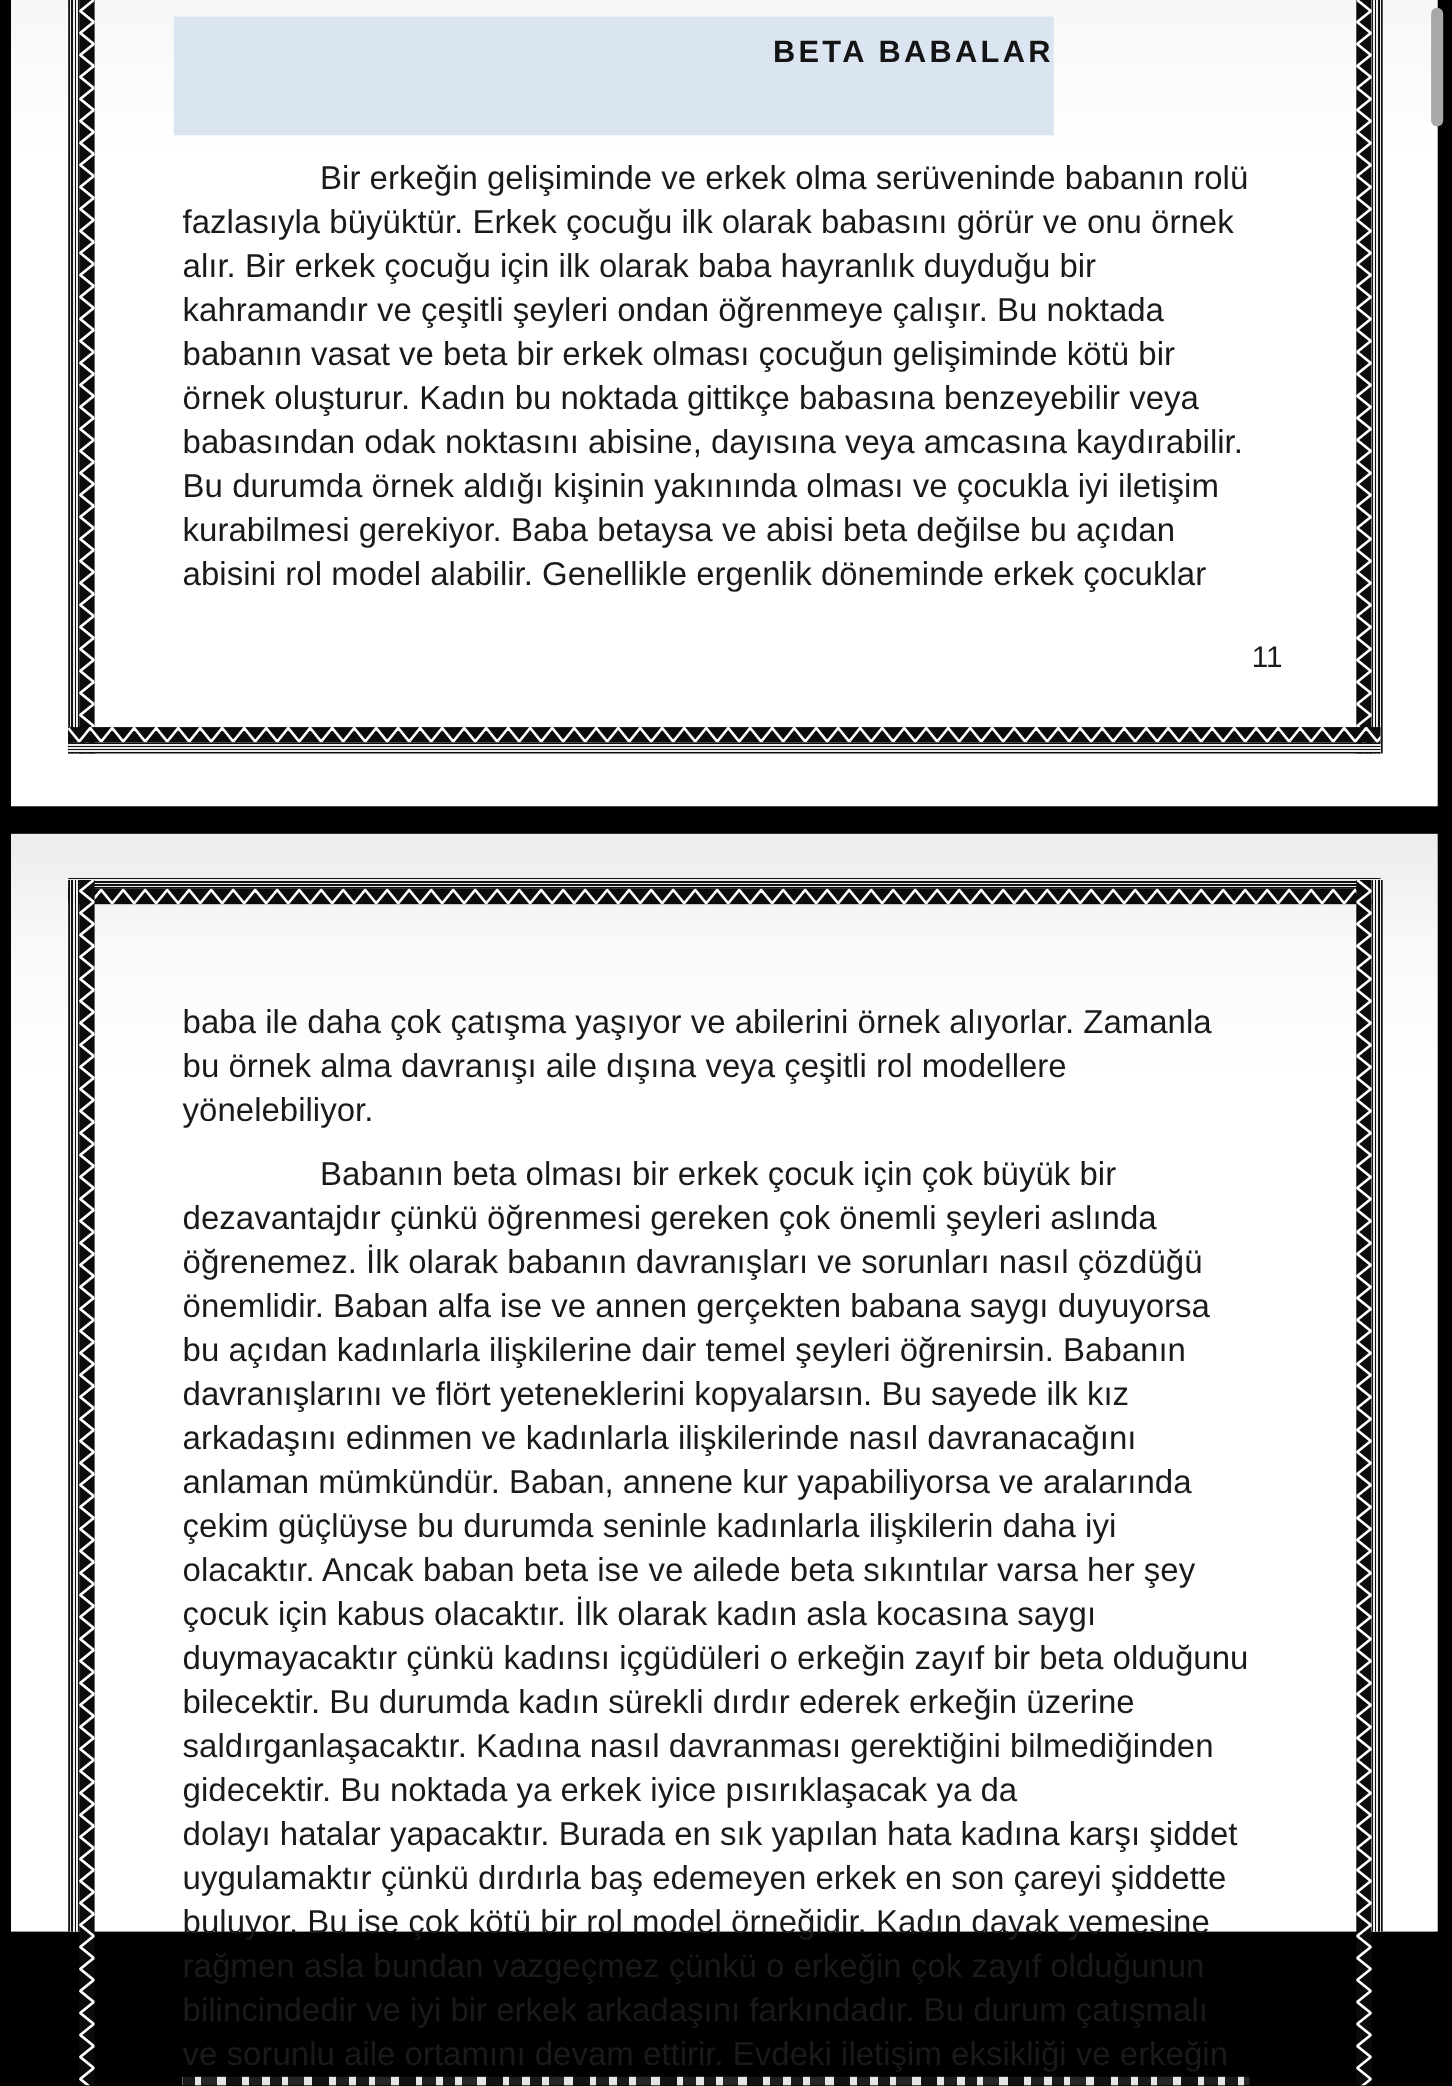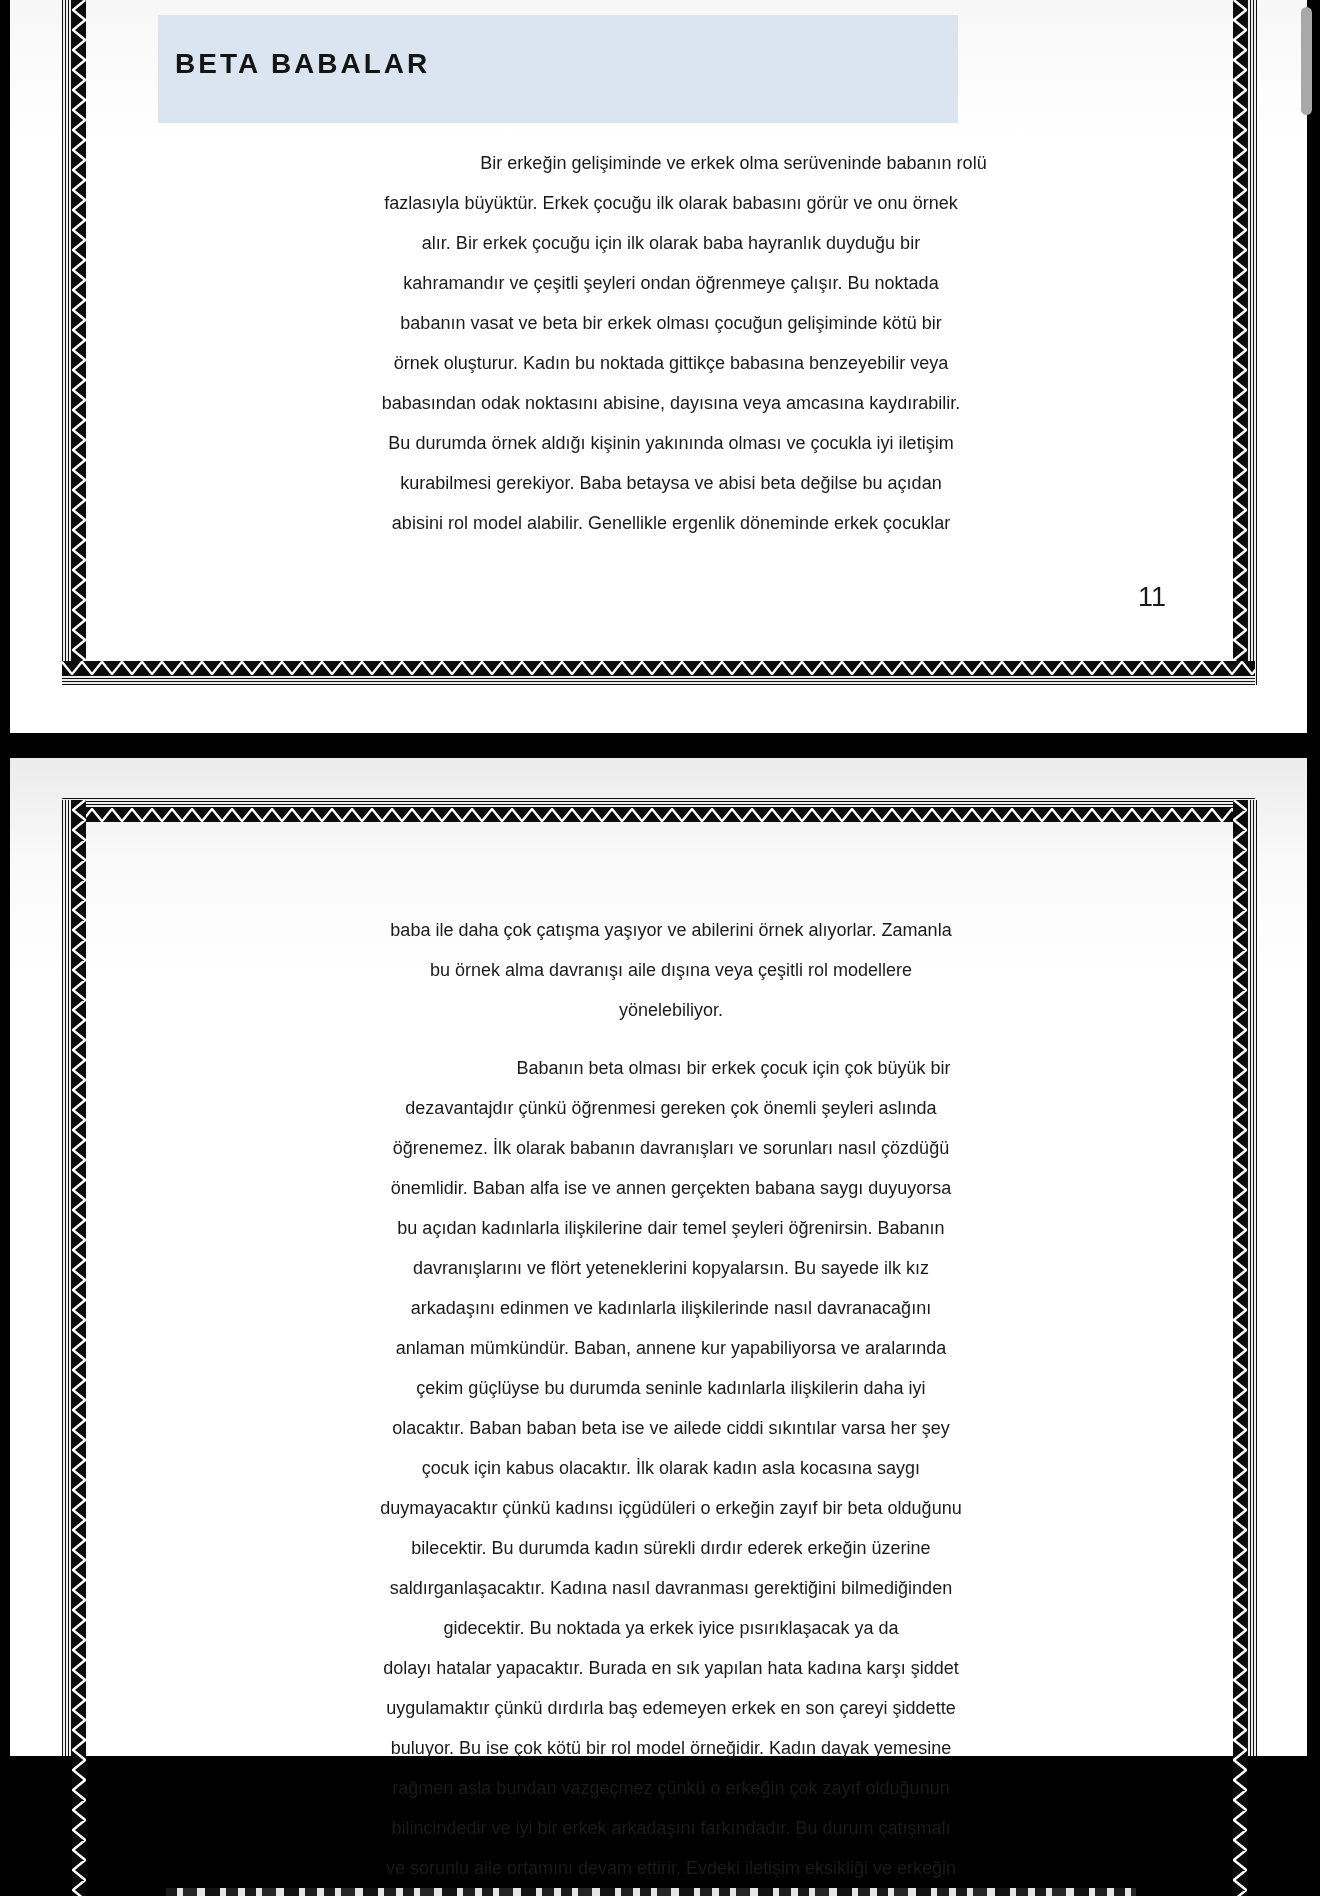--- a/index.html
+++ b/index.html
@@ -36,30 +36,30 @@
   .frame-band.v .strip{width:10px;height:100%;
     background:repeating-linear-gradient(to right,#101010 0 1.4px,#ededed 1.4px 2.9px);}
   svg.zz{display:block;background:#0b0b0b;flex:none;}
 
   
   .title-box{
     position:absolute;left:148px;top:15px;width:800px;height:108px;
     background:#dbe5f1;
   }
   .title-box h1{
-    margin:17px;padding-top:18px;
-    text-align:left;
+    margin:0;padding-top:18px;
+    text-align:right;
     font-size:28px;line-height:28px;font-weight:bold;
     letter-spacing:3px;color:#141414;
   }
 
   
   .textblock{
     position:absolute;left:156px;width:1010px;
-    font-size:18px;line-height:40px;color:#1a1a1a;text-align:center;
+    font-size:30px;line-height:40px;color:#1a1a1a;
   }
   .textblock .line{white-space:nowrap;}
   .textblock .line.indent{padding-left:125px;}
   .p1{top:143px;}
   .p2a{top:152px;}
   .p2b{top:290px;}
 
   .pagenum{
     position:absolute;top:577px;left:156px;width:1000px;
     text-align:right;font-size:27px;line-height:40px;color:#1a1a1a;
@@ -159,21 +159,21 @@
 
     <div class="line indent">Babanın beta olması bir erkek çocuk için çok büyük bir</div>
         <div class="line">dezavantajdır çünkü öğrenmesi gereken çok önemli şeyleri aslında</div>
         <div class="line">öğrenemez. İlk olarak babanın davranışları ve sorunları nasıl çözdüğü</div>
         <div class="line">önemlidir. Baban alfa ise ve annen gerçekten babana saygı duyuyorsa</div>
         <div class="line">bu açıdan kadınlarla ilişkilerine dair temel şeyleri öğrenirsin. Babanın</div>
         <div class="line">davranışlarını ve flört yeteneklerini kopyalarsın. Bu sayede ilk kız</div>
         <div class="line">arkadaşını edinmen ve kadınlarla ilişkilerinde nasıl davranacağını</div>
         <div class="line">anlaman mümkündür. Baban, annene kur yapabiliyorsa ve aralarında</div>
         <div class="line">çekim güçlüyse bu durumda seninle kadınlarla ilişkilerin daha iyi</div>
-        <div class="line">olacaktır. Baban baban beta ise ve ailede ciddi sıkıntılar varsa her şey</div>
+        <div class="line">olacaktır. Ancak baban beta ise ve ailede beta sıkıntılar varsa her şey</div>
         <div class="line">çocuk için kabus olacaktır. İlk olarak kadın asla kocasına saygı</div>
         <div class="line">duymayacaktır çünkü kadınsı içgüdüleri o erkeğin zayıf bir beta olduğunu</div>
         <div class="line">bilecektir. Bu durumda kadın sürekli dırdır ederek erkeğin üzerine</div>
         <div class="line">saldırganlaşacaktır. Kadına nasıl davranması gerektiğini bilmediğinden</div>
         <div class="line">gidecektir. Bu noktada ya erkek iyice pısırıklaşacak ya da</div>
         <div class="line">dolayı hatalar yapacaktır. Burada en sık yapılan hata kadına karşı şiddet</div>
         <div class="line">uygulamaktır çünkü dırdırla baş edemeyen erkek en son çareyi şiddette</div>
         <div class="line">buluyor. Bu ise çok kötü bir rol model örneğidir. Kadın dayak yemesine</div>
         <div class="line">rağmen asla bundan vazgeçmez çünkü o erkeğin çok zayıf olduğunun</div>
         <div class="line">bilincindedir ve iyi bir erkek arkadaşını farkındadır. Bu durum çatışmalı</div>

